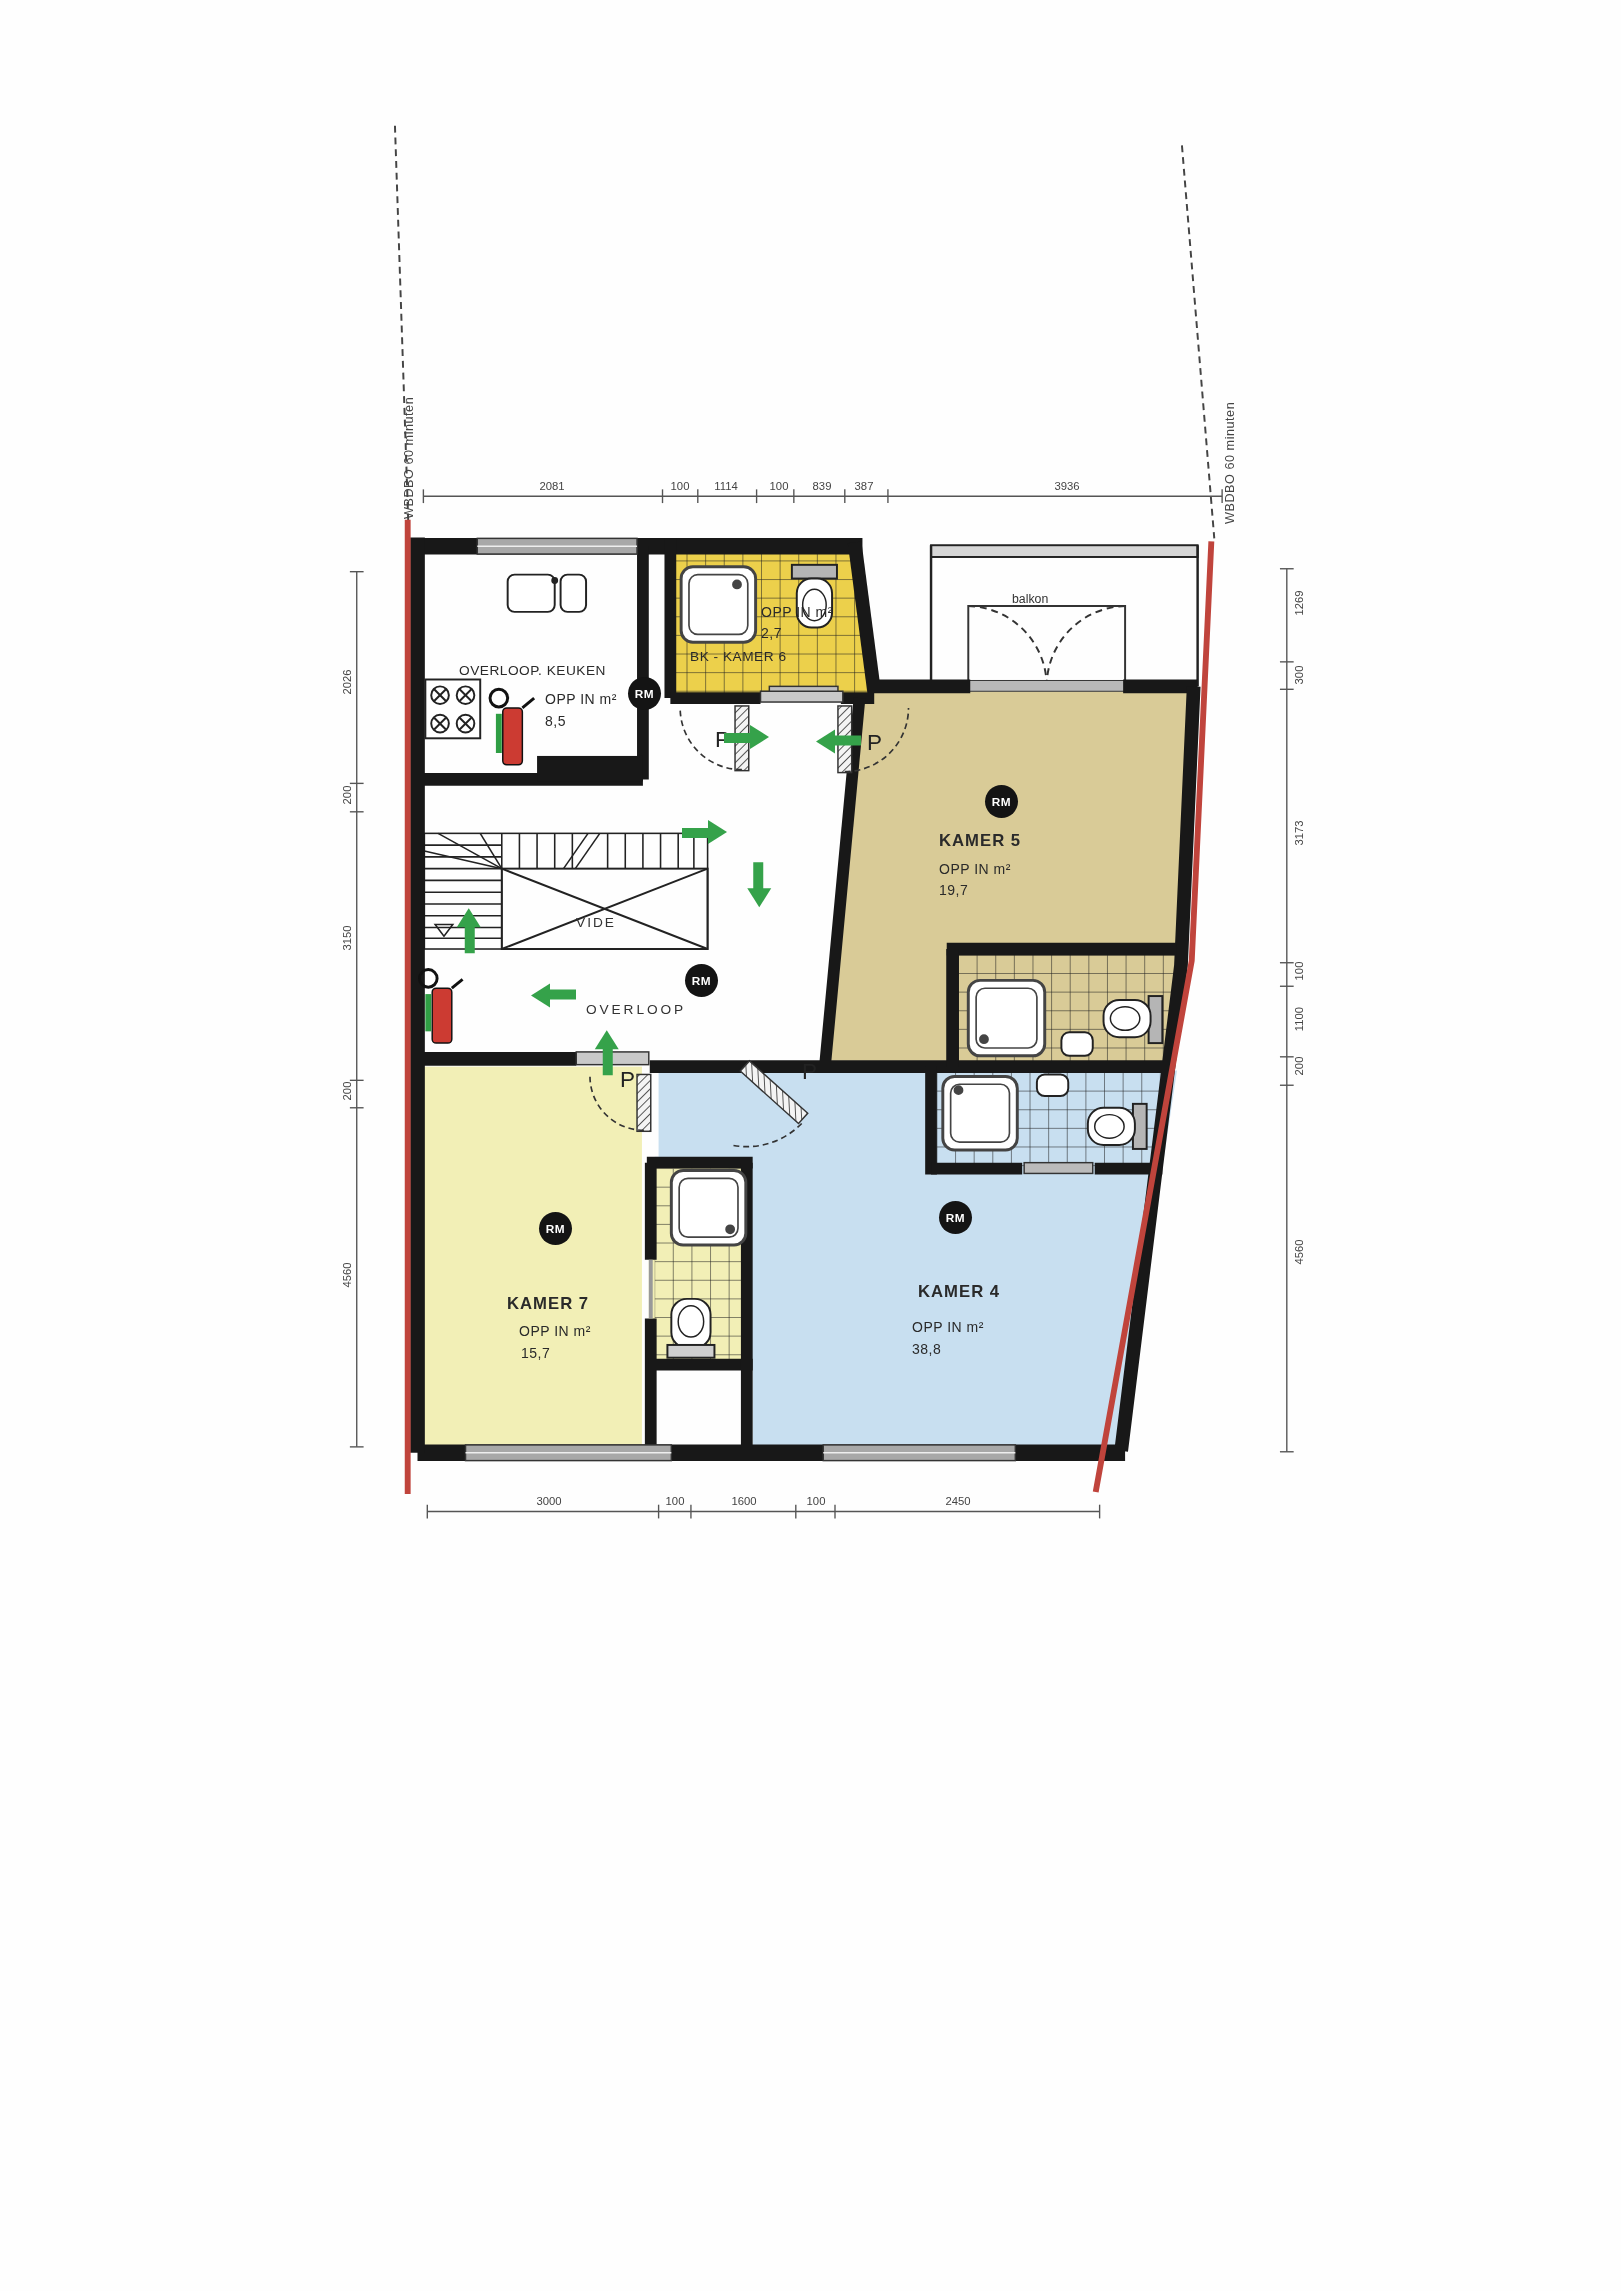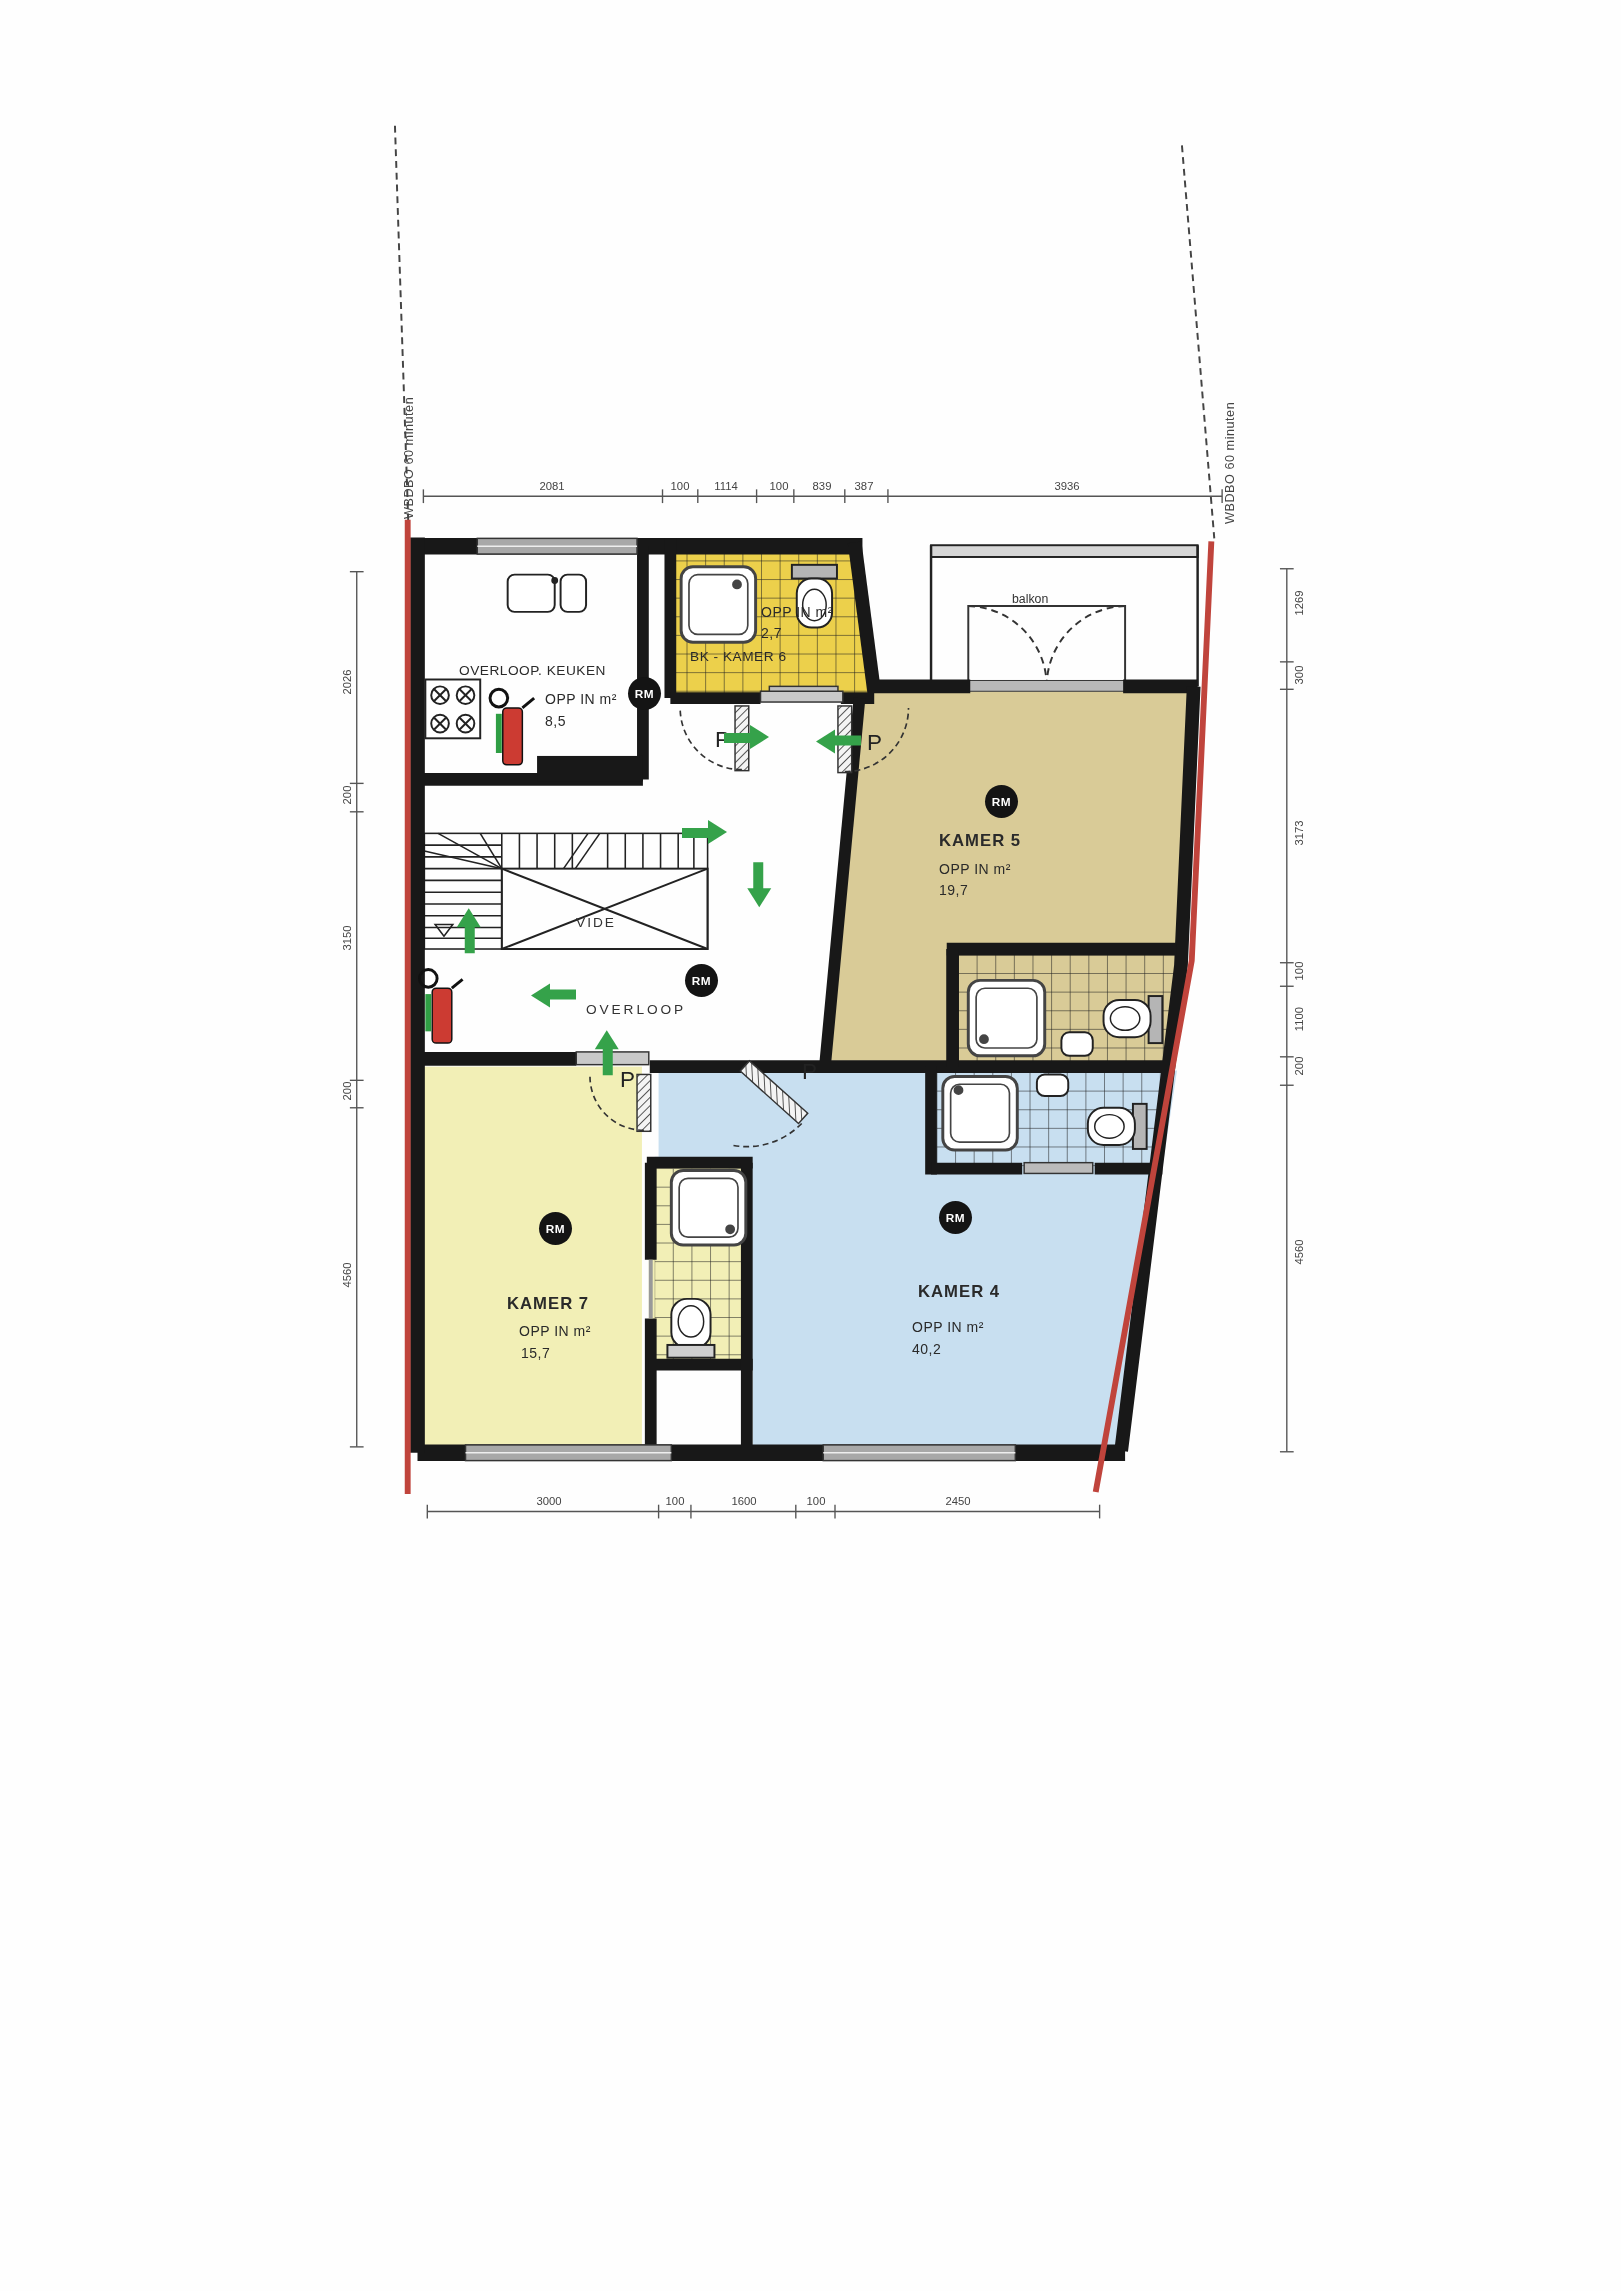--- a/index.html
+++ b/index.html
@@ -383,21 +383,21 @@
 
   <div class="label vide-label" style="left:576px;top:915px">VIDE</div>
   <div class="label overloop-label" style="left:586px;top:1002px">OVERLOOP</div>
 
   <div class="label room-name" style="left:507px;top:1294px">KAMER 7</div>
   <div class="label room-sub" style="left:519px;top:1323px">OPP IN m²</div>
   <div class="label room-sub" style="left:521px;top:1345px">15,7</div>
 
   <div class="label room-name" style="left:918px;top:1282px">KAMER 4</div>
   <div class="label room-sub" style="left:912px;top:1319px">OPP IN m²</div>
-  <div class="label room-sub" style="left:912px;top:1341px">40,2</div>
+  <div class="label room-sub" style="left:912px;top:1341px">38,8</div>
 
   <div id="marker-layer">
       <div class="rm" style="left: 628px; top: 677px;">RM</div>
       <div class="rm" style="left: 985px; top: 785px;">RM</div>
       <div class="rm" style="left: 685px; top: 964px;">RM</div>
       <div class="rm" style="left: 539px; top: 1212px;">RM</div>
       <div class="rm" style="left: 939px; top: 1201px;">RM</div>
       <div class="pmark" style="left: 715px; top: 727px;">P</div>
       <div class="pmark" style="left: 867px; top: 730px;">P</div>
       <div class="pmark" style="left: 620px; top: 1067px;">P</div>

